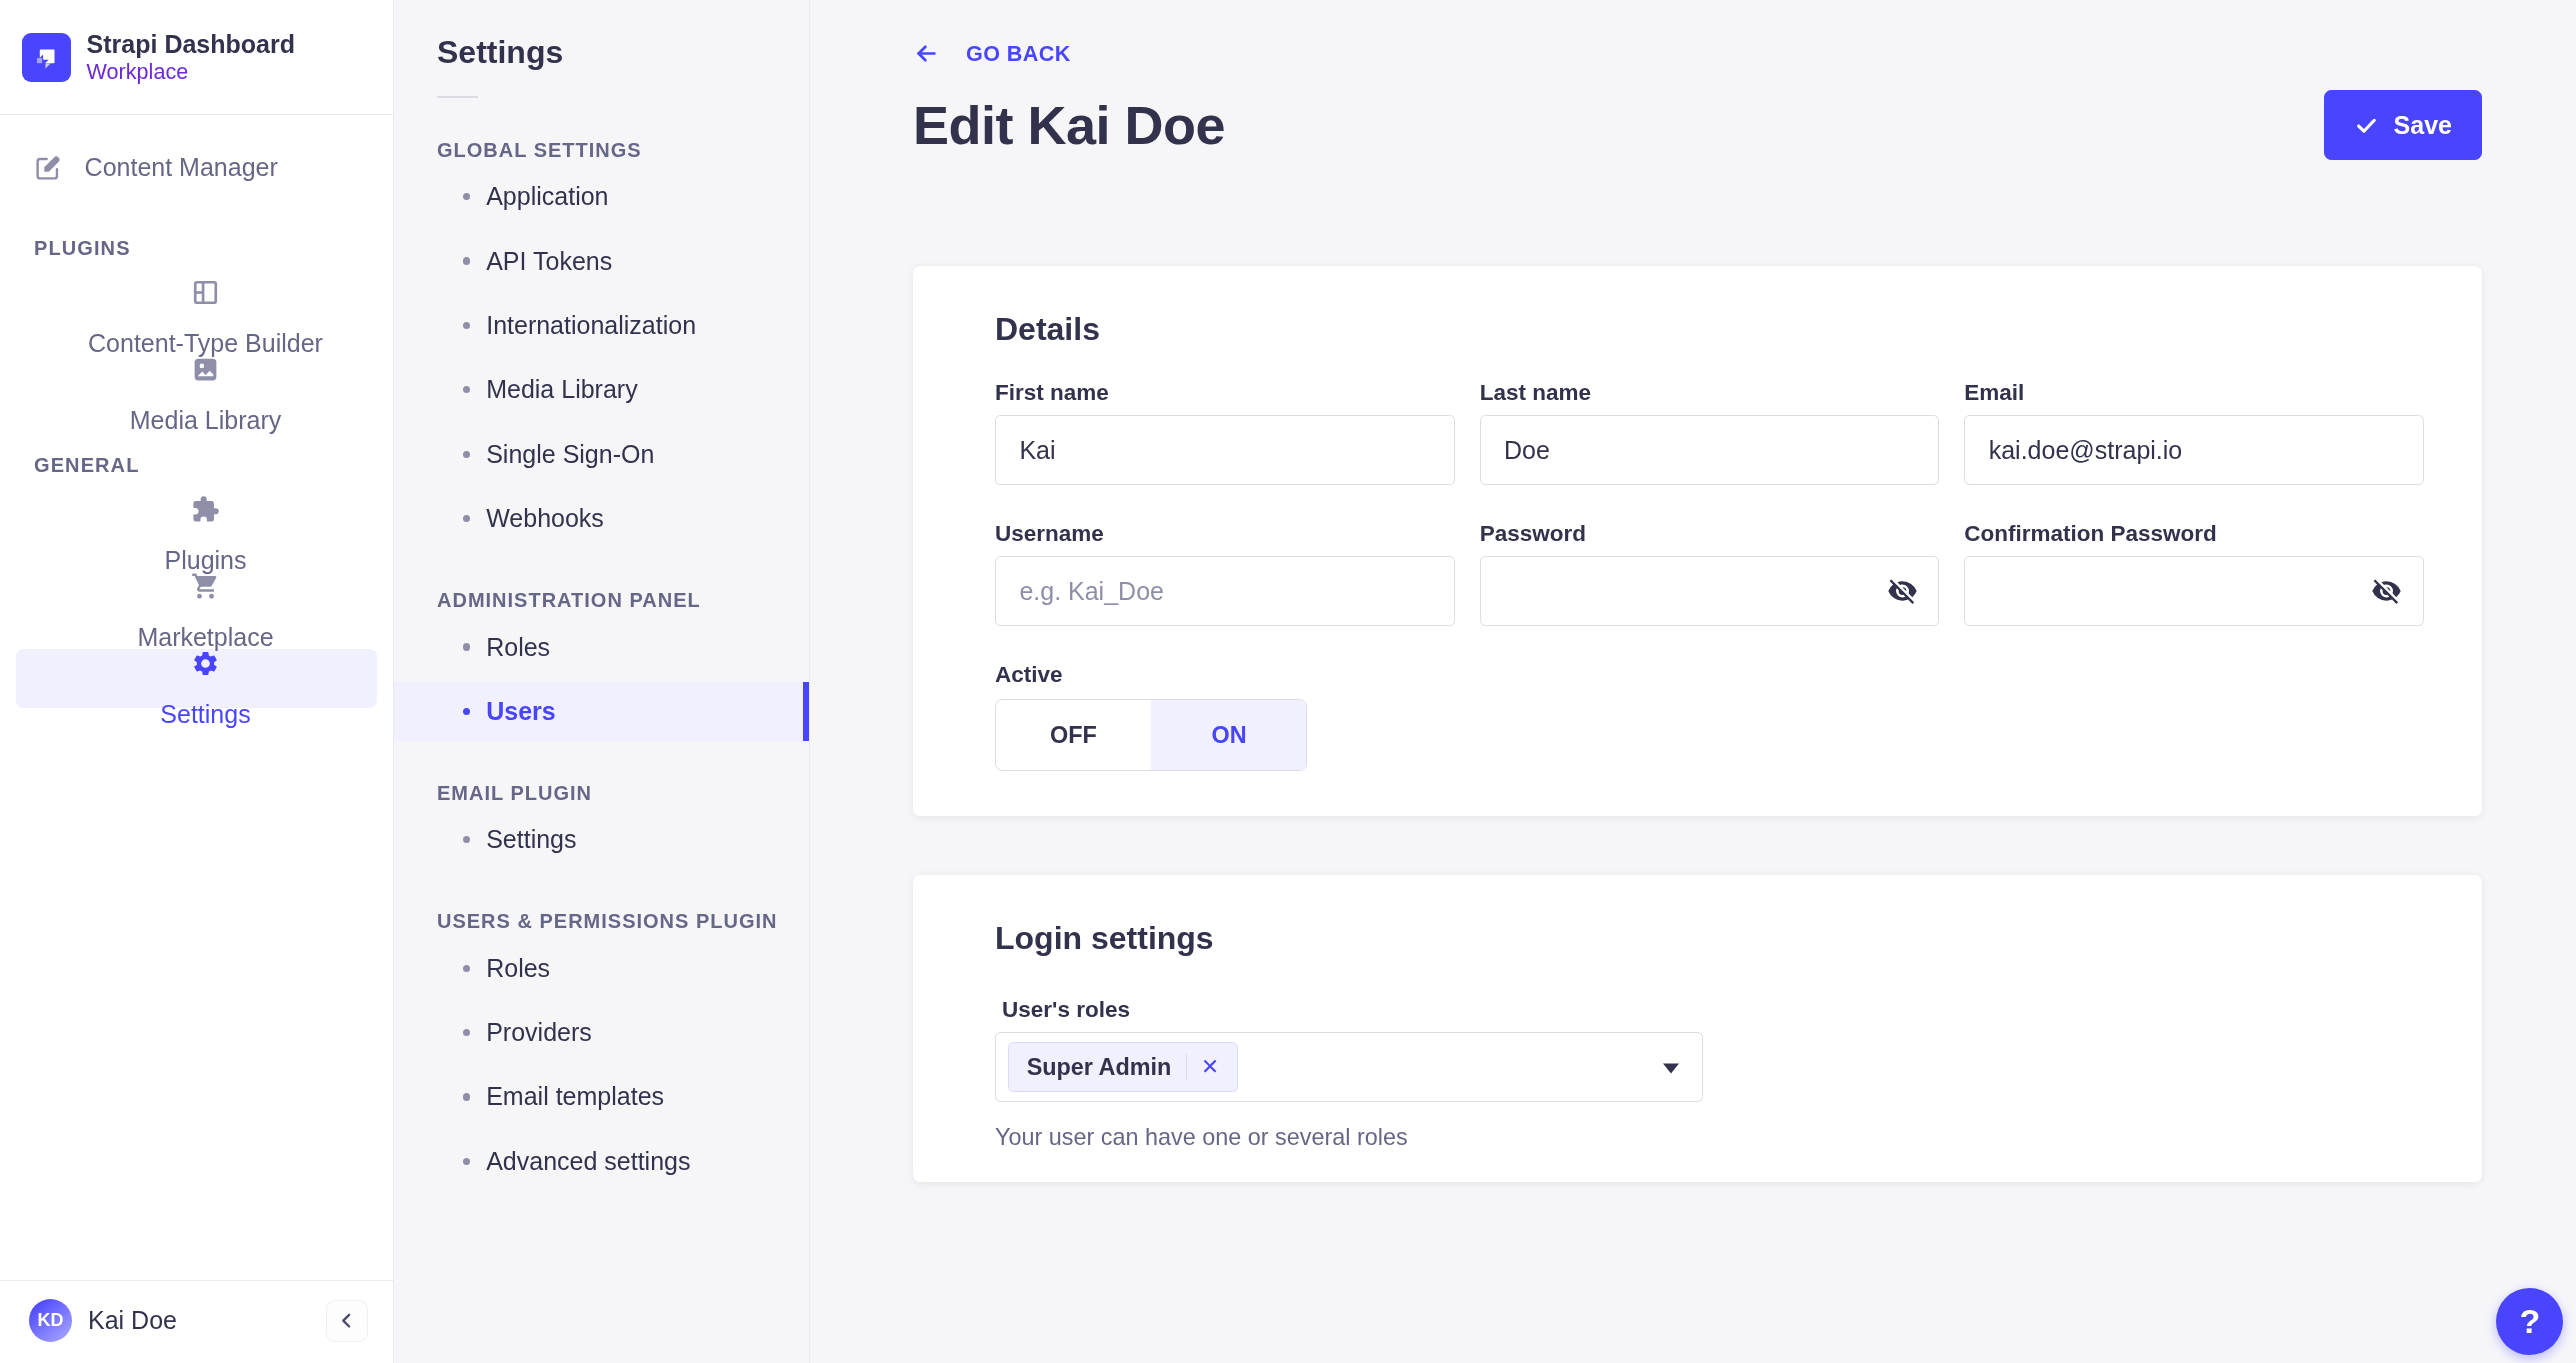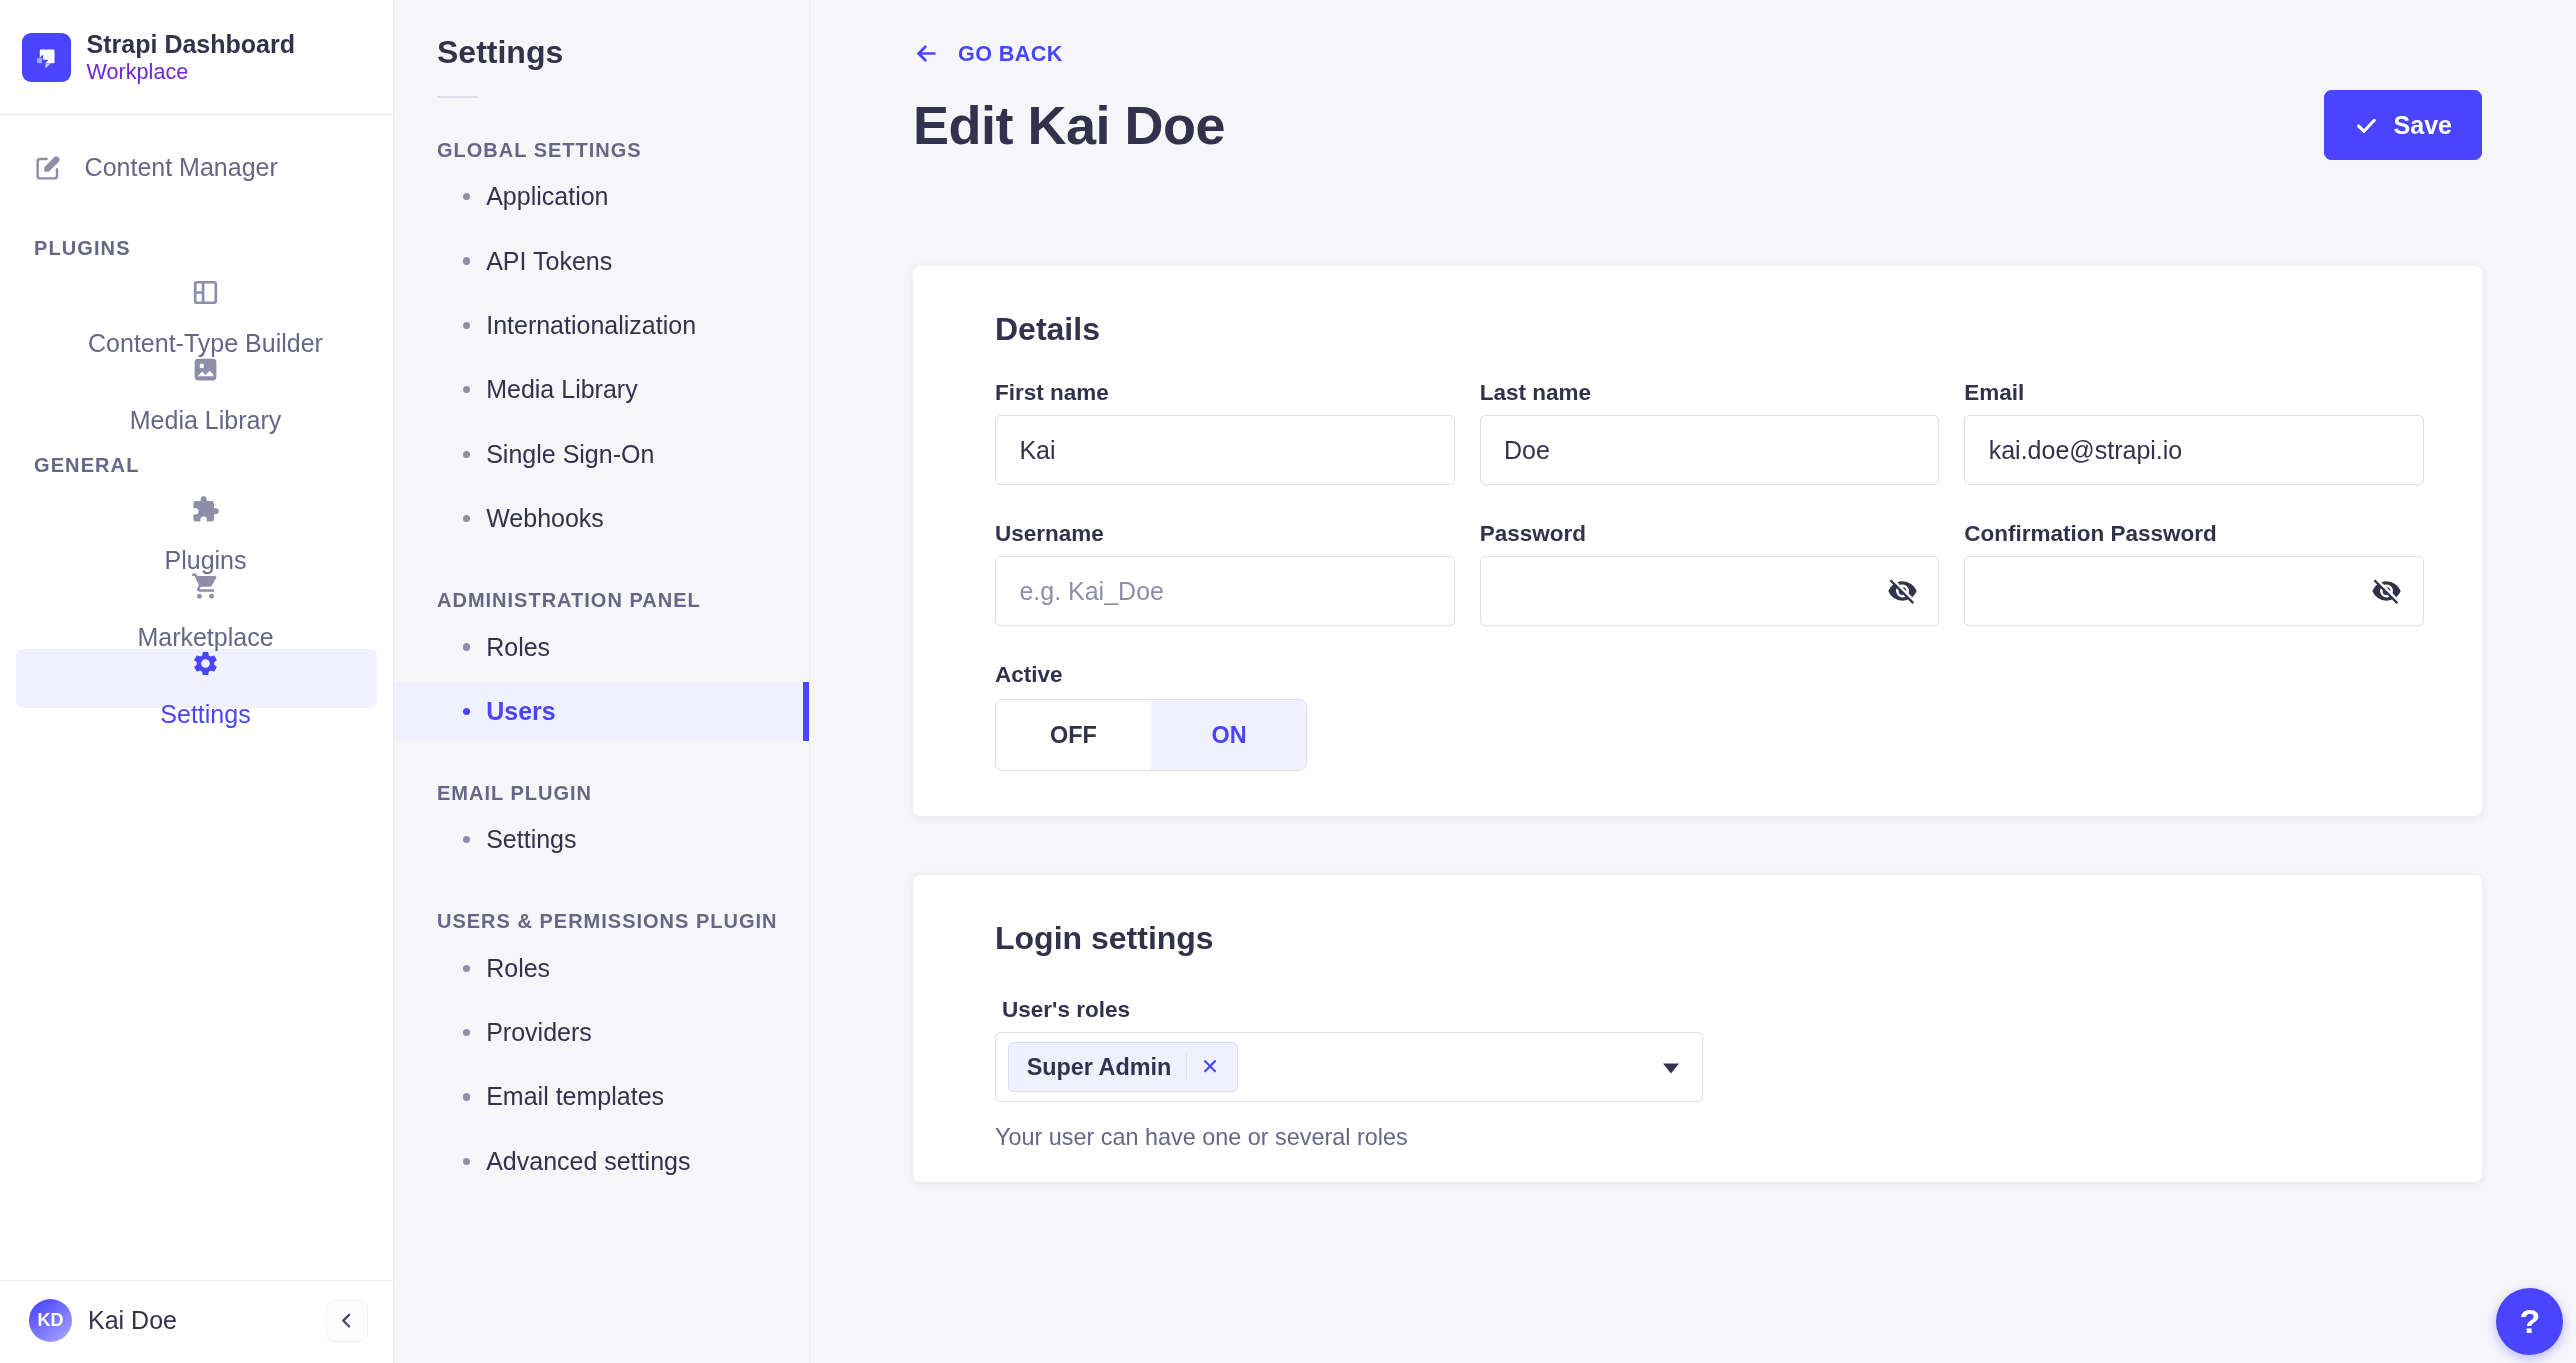--- a/index.html
+++ b/index.html
@@ -88,21 +88,21 @@
   .subnav-item.active .bullet { background: #4945ff; }
   .subnav-item.active::after {
     content: ""; position: absolute; right: 0; top: 0; bottom: 0;
     width: 6.3px; background: #4945ff;
   }
 
   
   .main { flex: 1; height: 100%; padding: 40px 94px 0 103px; overflow: hidden; position: relative; }
   .back-row { display: flex; align-items: center; }
   .go-back {
-    display: flex; align-items: center; gap: 18px;
+    display: flex; align-items: center; gap: 26px;
     background: none; border: none; cursor: pointer;
     color: #4945ff; font-family: inherit;
     font-size: 21.6px; font-weight: 700; letter-spacing: 0.4px;
   }
   .title-row { margin-top: 23.4px; display: flex; align-items: center; justify-content: space-between; }
   .page-title { font-size: 54px; font-weight: 700; color: #32324d; letter-spacing: -0.5px; }
   .save-btn {
     display: flex; align-items: center; gap: 14.4px;
     height: 70px; padding: 0 29px;
     background: #4945ff; border: 0.9px solid #4945ff; border-radius: 7.2px;

